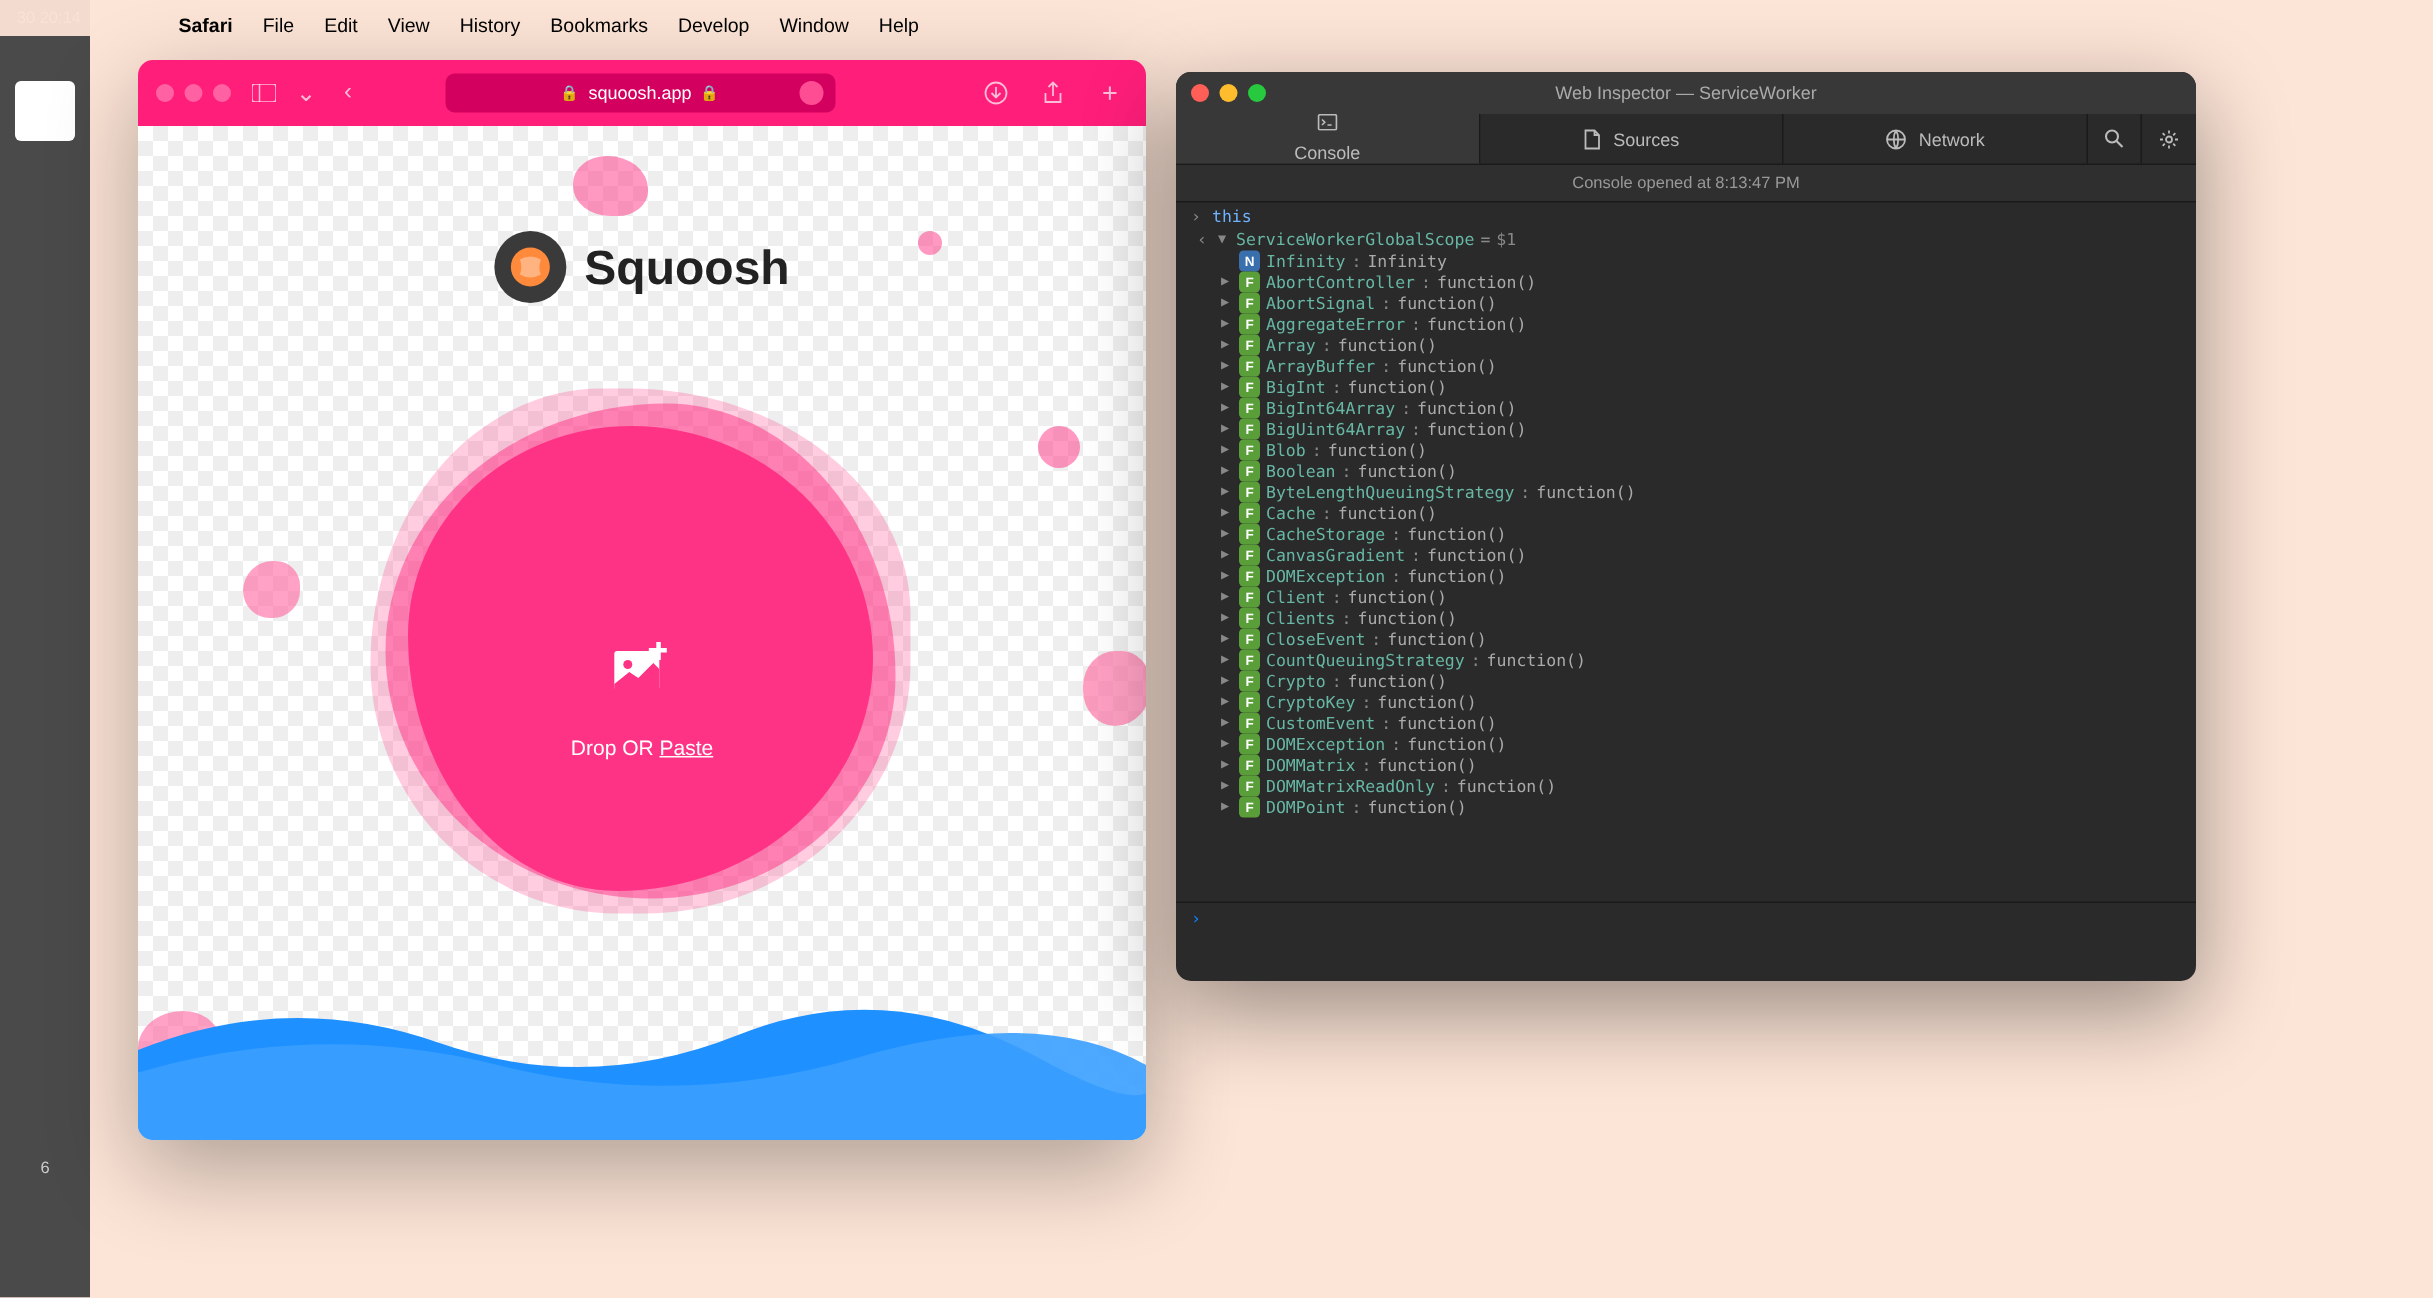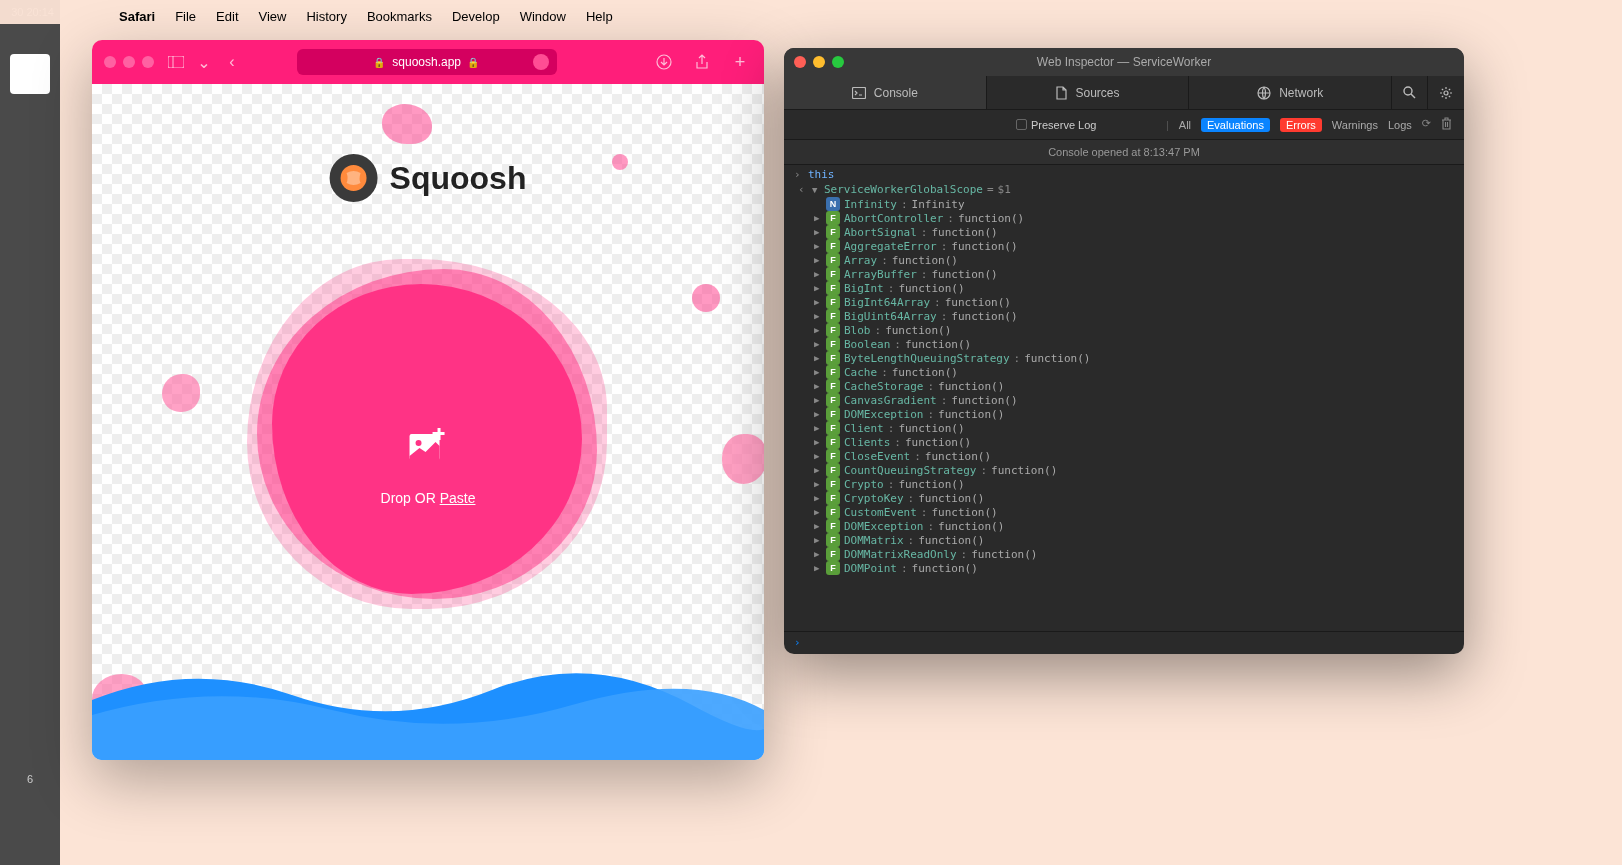--- a/index.html
+++ b/index.html
@@ -158,21 +158,21 @@
 .tl-yellow { background: #ffbd2e !important; }
 .tl-green { background: #27c93f !important; }
 .inspector-tabs {
   height: 34px; background: #2a2a2a; border-bottom: 1px solid #1a1a1a;
   display: flex;
 }
 .inspector-tab {
   flex: 1; display: flex; align-items: center; justify-content: center; gap: 8px;
   font-size: 12px; color: #bbb; border-right: 1px solid #1a1a1a;
 }
-.inspector-tab.active { background: #383838; }
+.inspector-tab.active { background: #383838; flex-direction: column; }
 .inspector-tab:last-of-type { flex: 0 0 40px; }
 .inspector-filter {
   height: 30px; display: flex; align-items: center; gap: 10px;
   padding: 0 12px; border-bottom: 1px solid #1a1a1a;
   font-size: 11px;
   justify-content: flex-end;
 }
 .filter-item { color: #aaa; }
 .filter-active { background: #0a84ff; color: #fff; padding: 1px 6px; border-radius: 3px; }
 .filter-active.red { background: #ff3b30; }
@@ -358,40 +358,20 @@
         </svg>
     </div>
     <div class="inspector-tab" style="flex:0 0 36px;border-right:none">
       <svg width="14" height="14" viewBox="0 0 14 14" fill="none" stroke="#bbb" stroke-width="1.2">
           <circle cx="7" cy="7" r="2"></circle>
           <path d="M7 1v2M7 11v2M1 7h2M11 7h2M2.8 2.8l1.4 1.4M9.8 9.8l1.4 1.4M2.8 11.2l1.4-1.4M9.8 4.2l1.4-1.4"></path>
         </svg>
     </div>
   </div>
 
-  <div class="inspector-filter">
-    <div class="checkbox">
-      <span class="box"></span>
-      <span>Preserve Log</span>
-    </div>
-    <span style="color:#555">|</span>
-    <span class="filter-item">All</span>
-    <span class="filter-active">Evaluations</span>
-    <span class="filter-active red">Errors</span>
-    <span class="filter-item">Warnings</span>
-    <span class="filter-item">Logs</span>
-    <div class="filter-icons">
-      <span>⟳</span>
-      <span>
-        <svg width="11" height="13" viewBox="0 0 11 13" fill="none" stroke="#888" stroke-width="1.1">
-            <path d="M1 3h9M2 3v9h7V3M4 3V1h3v2M4.5 5v5M6.5 5v5"></path>
-          </svg>
-      </span>
-    </div>
-  </div>
 
   <div class="console-banner">Console opened at 8:13:47 PM</div>
 
   <div class="console-body">
     <div class="console-line">
       <span class="arrow">›</span>
       <span class="console-this">this</span>
     </div>
     <div class="console-line scope-line">
       <span class="arrow" style="color:#888">‹</span>

